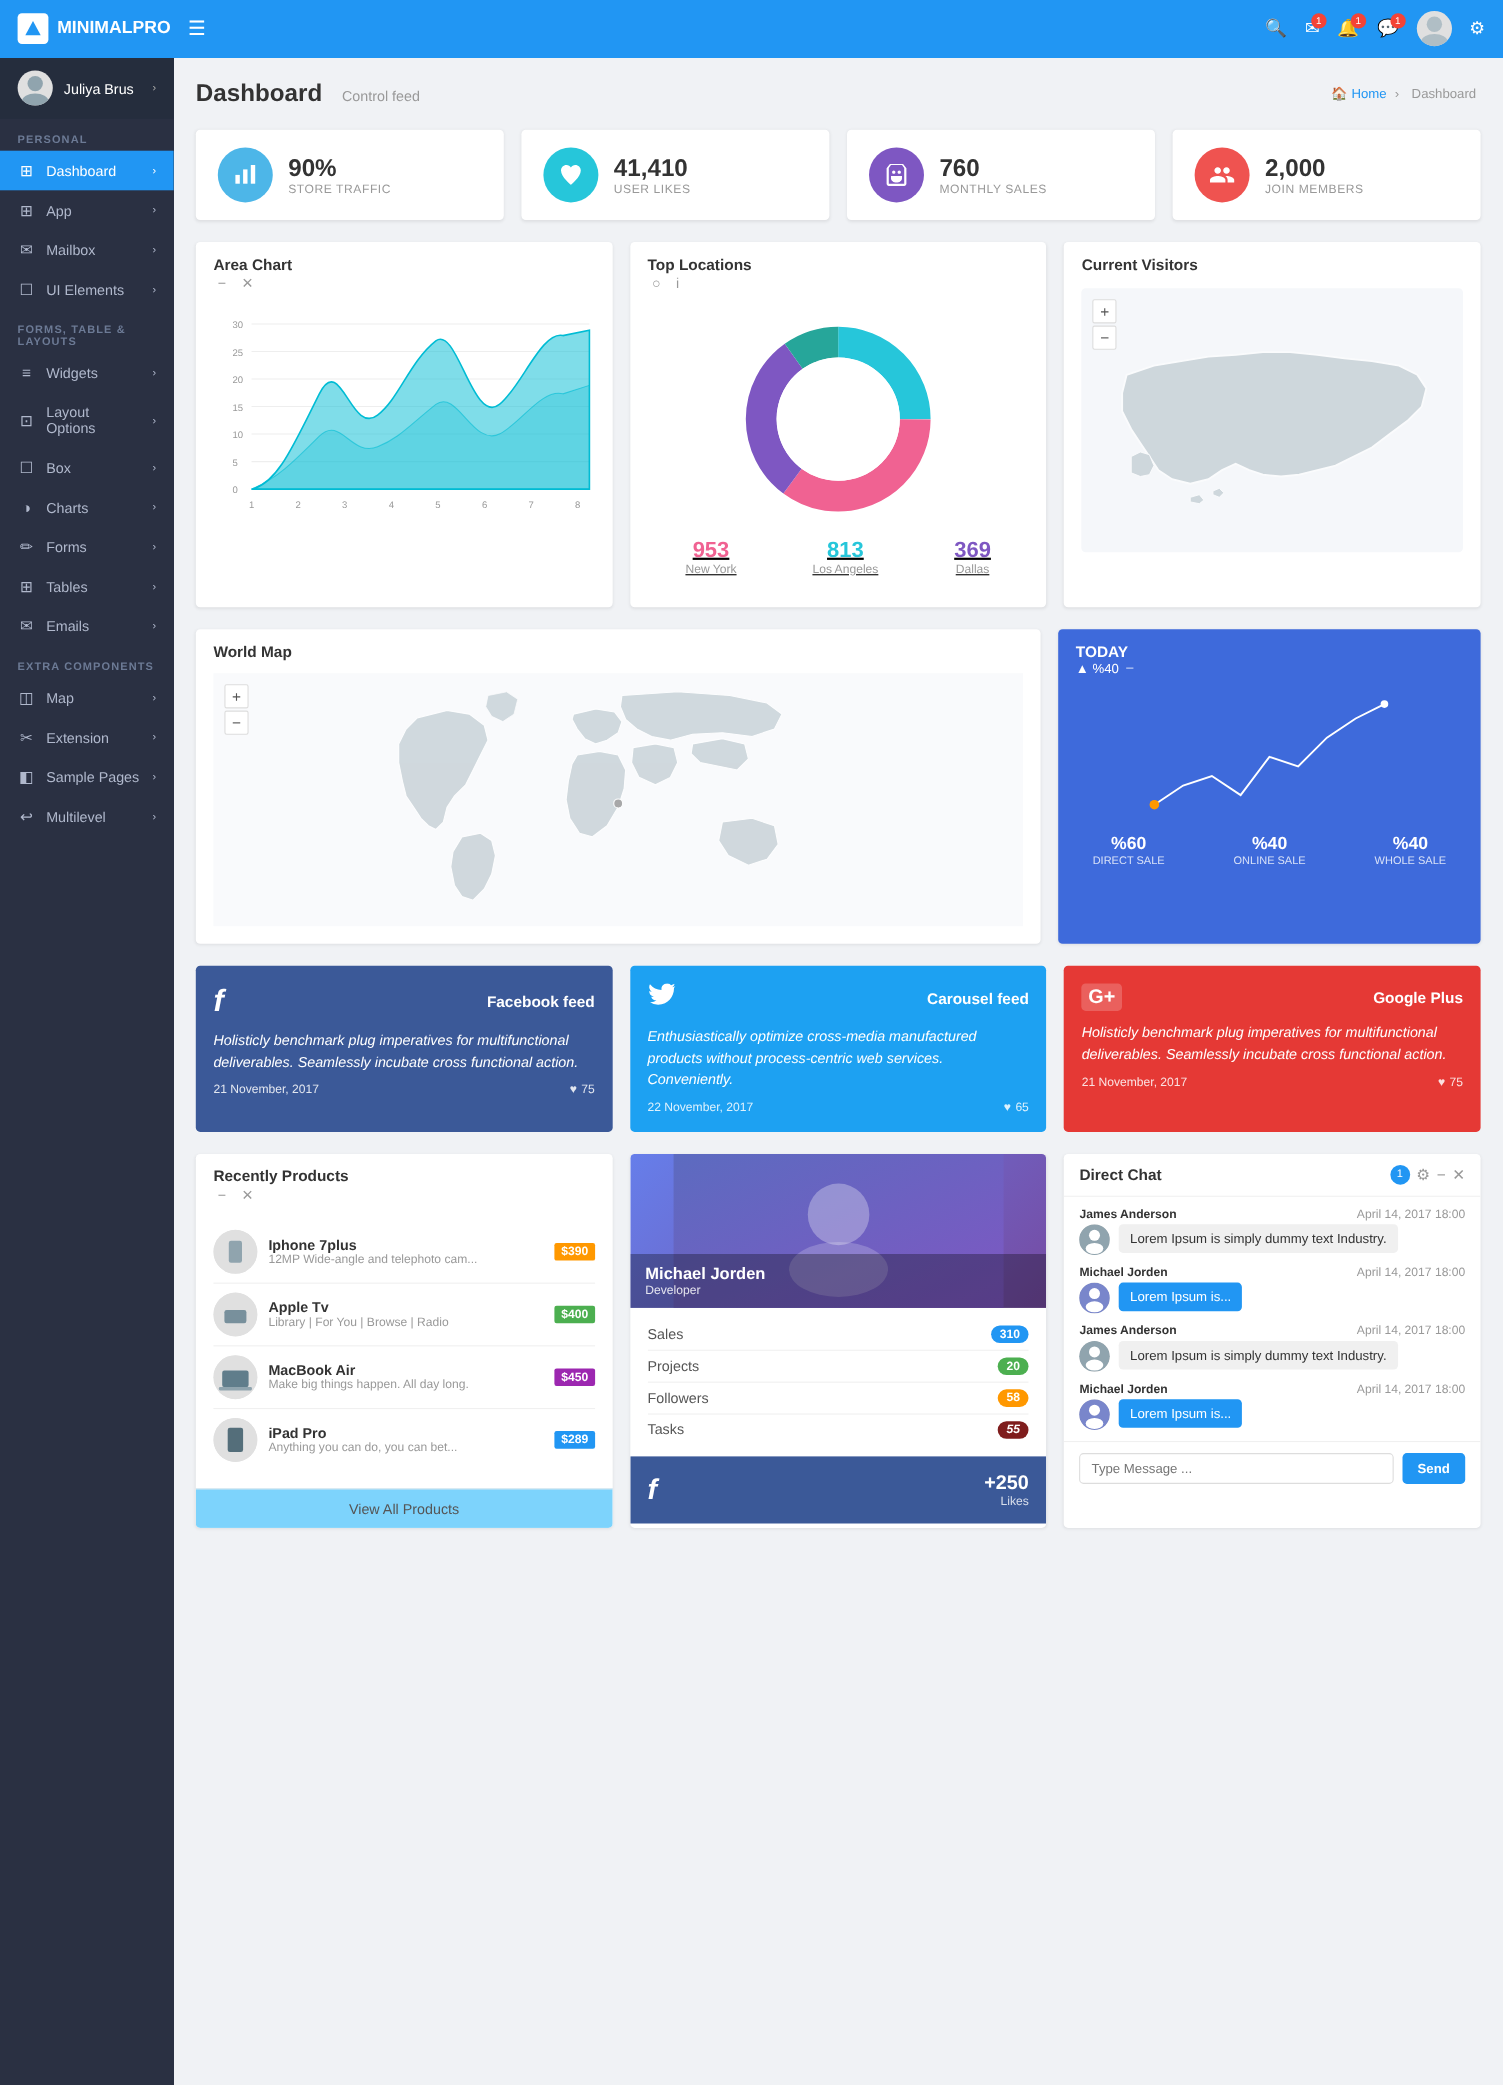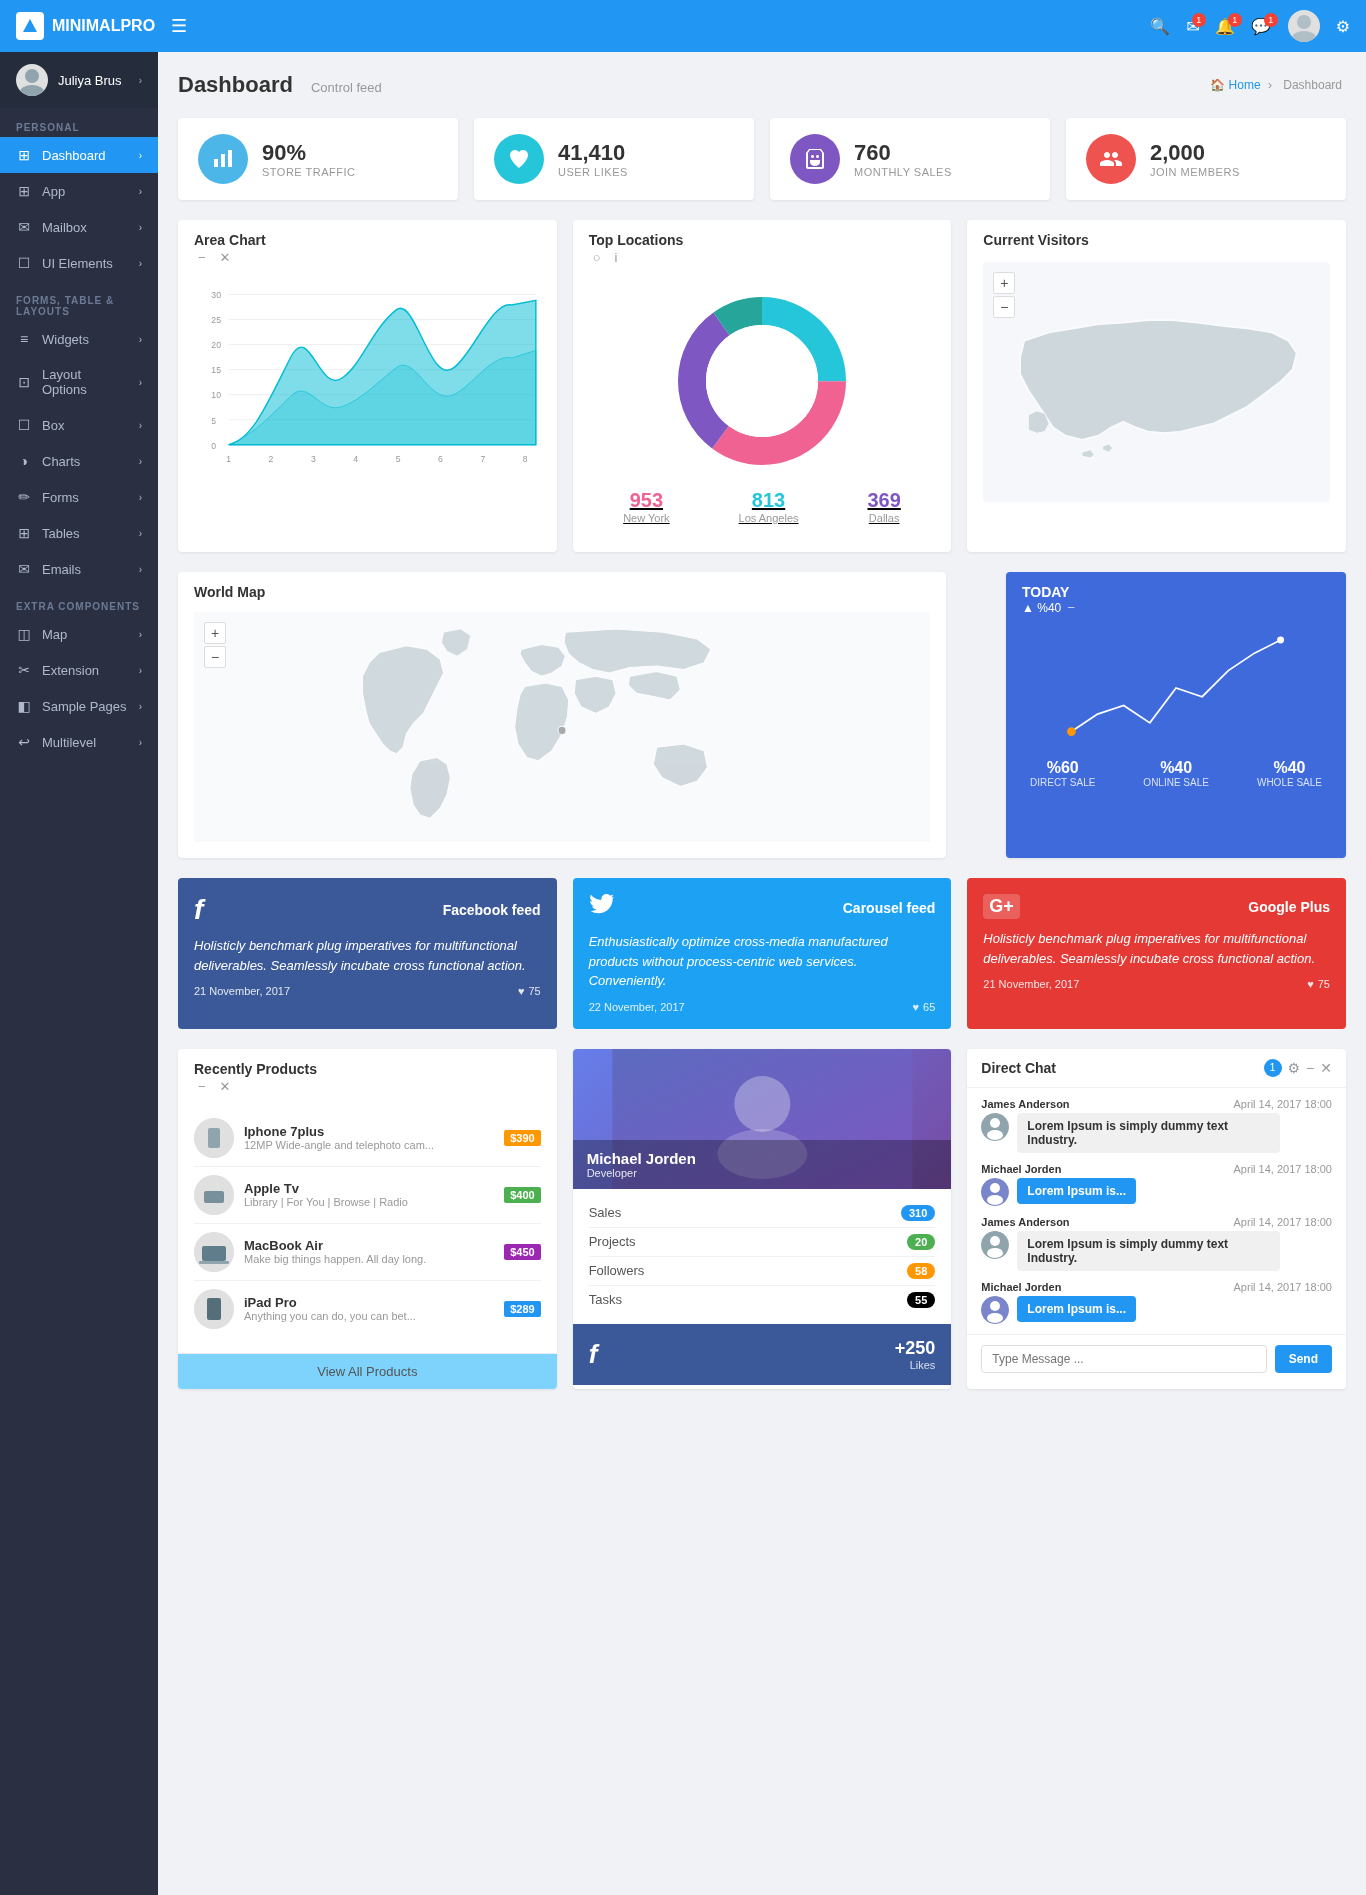--- a/index.html
+++ b/index.html
@@ -146,21 +146,21 @@
     .map-btn { width: 22px; height: 22px; background: #fff; border: 1px solid #ddd; border-radius: 2px; display: flex; align-items: center; justify-content: center; cursor: pointer; font-size: 14px; color: #555; }
 
     
     .map-row { display: grid; grid-template-columns: 2fr 1fr; gap: 16px; margin-bottom: 20px; }
 
     .world-map-card {}
     .world-map-area { position: relative; height: 230px; background: #f9fafc; overflow: hidden; }
     .world-map-controls { position: absolute; top: 10px; left: 10px; z-index: 2; display: flex; flex-direction: column; gap: 2px; }
 
     
-    .today-card { background: #3e6adb; margin-left: 44px; }
+    .today-card { background: #3e6adb; }
     .today-card .card-header h3 { color: #fff; }
     .today-line-chart { height: 130px; padding: 8px 12px 0; }
     .today-stats { display: flex; justify-content: space-around; padding: 10px 0 8px; }
     .today-stat { text-align: center; color: #fff; }
     .today-stat .ts-value { font-size: 16px; font-weight: 700; }
     .today-stat .ts-label { font-size: 10px; opacity: 0.8; text-transform: uppercase; }
 
     
     .social-row { display: grid; grid-template-columns: 1fr 1fr 1fr; gap: 16px; margin-bottom: 20px; }
     .social-card { border-radius: 4px; padding: 16px; color: #fff; }
@@ -208,21 +208,21 @@
     .chat-card {}
     .chat-header { display: flex; align-items: center; justify-content: space-between; padding: 10px 14px; border-bottom: 1px solid #f0f0f0; }
     .chat-title { font-size: 14px; font-weight: 600; color: #333; }
     .chat-header-actions { display: flex; gap: 6px; align-items: center; }
     .chat-badge { background: #2196f3; color: #fff; border-radius: 50%; width: 18px; height: 18px; font-size: 10px; display: flex; align-items: center; justify-content: center; }
     .chat-messages { padding: 10px 14px; display: flex; flex-direction: column; gap: 10px; max-height: 400px; overflow-y: auto; }
     .chat-msg { display: flex; flex-direction: column; gap: 3px; }
     .chat-msg-meta { display: flex; justify-content: space-between; font-size: 11px; }
     .chat-msg-sender { font-weight: 600; color: #333; }
     .chat-msg-time { color: #999; }
-    .chat-msg-row { display: flex; align-items: flex-start; gap: 8px; font-weight: bold; }
+    .chat-msg-row { display: flex; align-items: flex-start; gap: 8px; }
     .chat-avatar { width: 28px; height: 28px; border-radius: 50%; background: #e0e0e0; flex-shrink: 0; overflow: hidden; }
     .chat-bubble { background: #f0f0f0; border-radius: 4px; padding: 6px 10px; font-size: 12px; color: #333; max-width: 75%; }
     .chat-bubble.sent { background: #2196f3; color: #fff; }
     .chat-msg.right .chat-msg-meta { flex-direction: row-reverse; }
     .chat-msg.right .chat-msg-row { flex-direction: row-reverse; }
     .chat-input-row { display: flex; padding: 10px 14px; gap: 8px; border-top: 1px solid #f0f0f0; }
     .chat-input { flex: 1; border: 1px solid #ddd; border-radius: 4px; padding: 6px 10px; font-size: 12px; outline: none; }
     .chat-send-btn { background: #2196f3; color: #fff; border: none; border-radius: 4px; padding: 6px 14px; font-size: 12px; cursor: pointer; font-weight: 600; }
 
     
@@ -753,21 +753,21 @@
           <div class="profile-stat-row">
             <span class="profile-stat-label">Projects</span>
             <span class="profile-stat-badge" style="background:#4caf50;">20</span>
           </div>
           <div class="profile-stat-row">
             <span class="profile-stat-label">Followers</span>
             <span class="profile-stat-badge" style="background:#ff9800;">58</span>
           </div>
           <div class="profile-stat-row">
             <span class="profile-stat-label">Tasks</span>
-            <span class="profile-stat-badge" style="background:#000000;">55</span>
+            <span class="profile-stat-badge" style="background:#7f1d1d;font-style:italic;">55</span>
           </div>
         </div>
         <div class="profile-facebook">
           <span class="fb-icon" style="font-style:italic;font-weight:900;font-size:26px;">f</span>
           <div style="text-align:right;">
             <div class="fb-likes">+250</div>
             <div class="fb-likes-label">Likes</div>
           </div>
         </div>
       </div>

